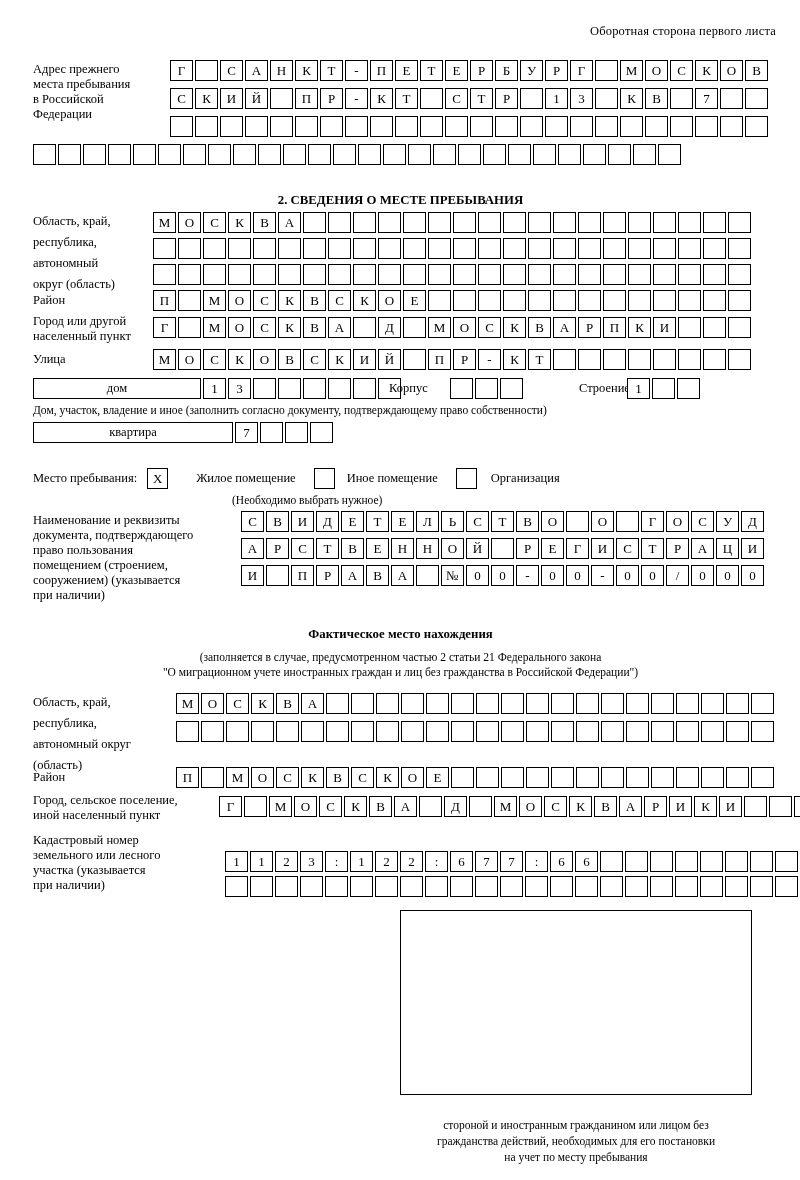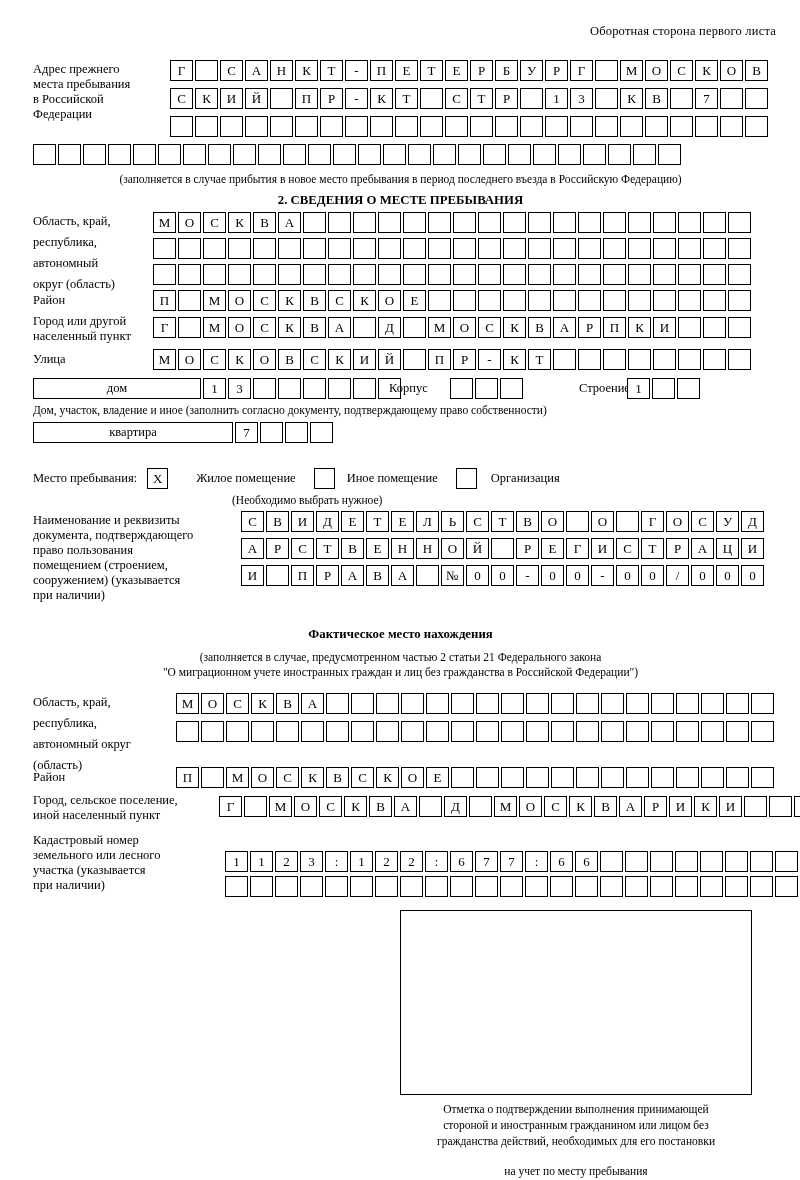--- a/index.html
+++ b/index.html
@@ -205,21 +205,20 @@
       <div class="cell"></div>
       <div class="cell"></div>
       <div class="cell"></div>
       <div class="cell"></div>
       <div class="cell"></div>
       <div class="cell"></div>
       <div class="cell"></div>
       <div class="cell"></div>
     </div>
 
-  <div class="abs small center" style="left:33px; top:172px; width:735px;">(заполняется в случае прибытия в новое место пребывания в период последнего въезда в Российскую Федерацию)</div>
 
   <div class="abs section-title" style="left:33px; top:193px; width:735px;">2. СВЕДЕНИЯ О МЕСТЕ ПРЕБЫВАНИЯ</div>
 
   <div class="abs" style="left:33px; top:214px; width:140px;">
     <div class="label">Область, край,</div>
     <div class="label" style="margin-top:6px;">республика,</div>
     <div class="label" style="margin-top:6px;">автономный</div>
     <div class="label" style="margin-top:6px;">округ (область)</div>
   </div>
 
@@ -688,18 +687,17 @@
       <div class="cell"></div>
       <div class="cell"></div>
       <div class="cell"></div>
       <div class="cell"></div>
       <div class="cell"></div>
       <div class="cell"></div>
       <div class="cell"></div>
     </div>
 
   <div class="abs bigbox" style="left:400px; top:910px; width:352px; height:185px;"></div>
-  <div class="abs small center" style="left:390px; top:1102px; width:372px;">Отметка о подтверждении выполнения принимающей</div>
   <div class="abs small center" style="left:390px; top:1118px; width:372px;">стороной и иностранным гражданином или лицом без</div>
   <div class="abs small center" style="left:390px; top:1134px; width:372px;">гражданства действий, необходимых для его постановки</div>
-  <div class="abs small center" style="left:390px; top:1150px; width:372px;margin-top:14px;">на учет по месту пребывания</div>
+  <div class="abs small center" style="left:390px; top:1150px; width:372px;">на учет по месту пребывания</div>
 
 </div>
 
 </body></html>

